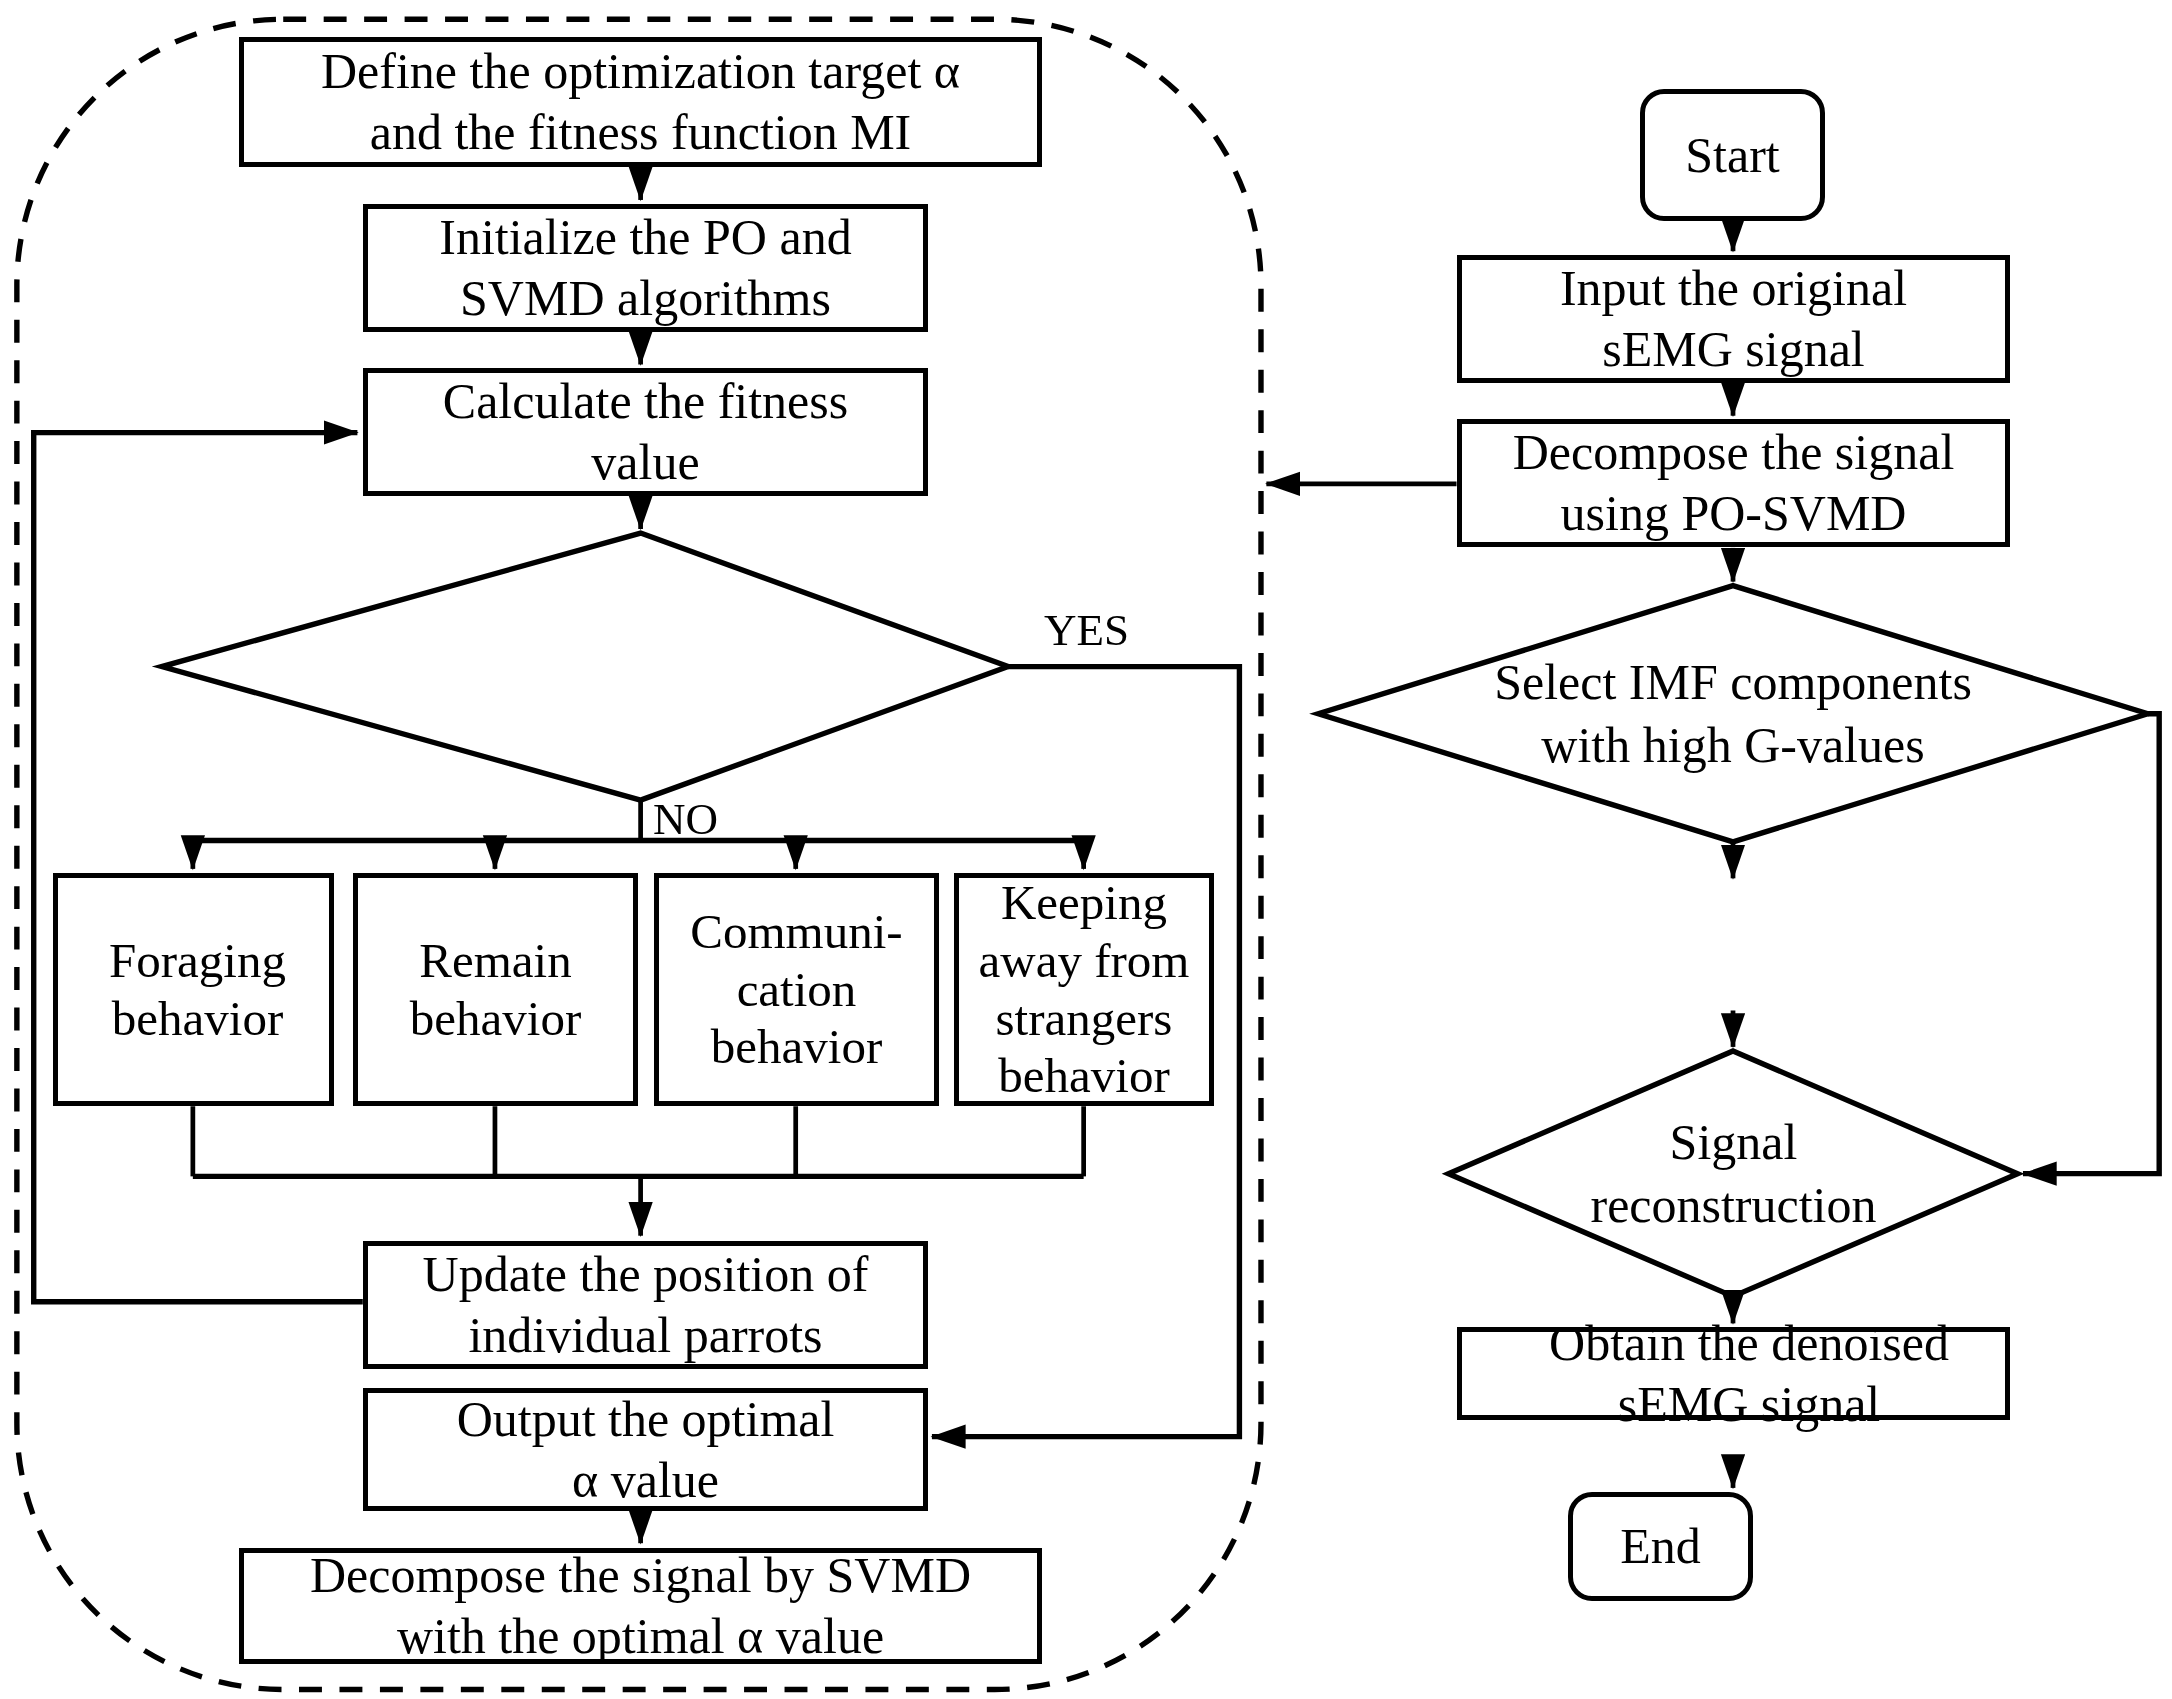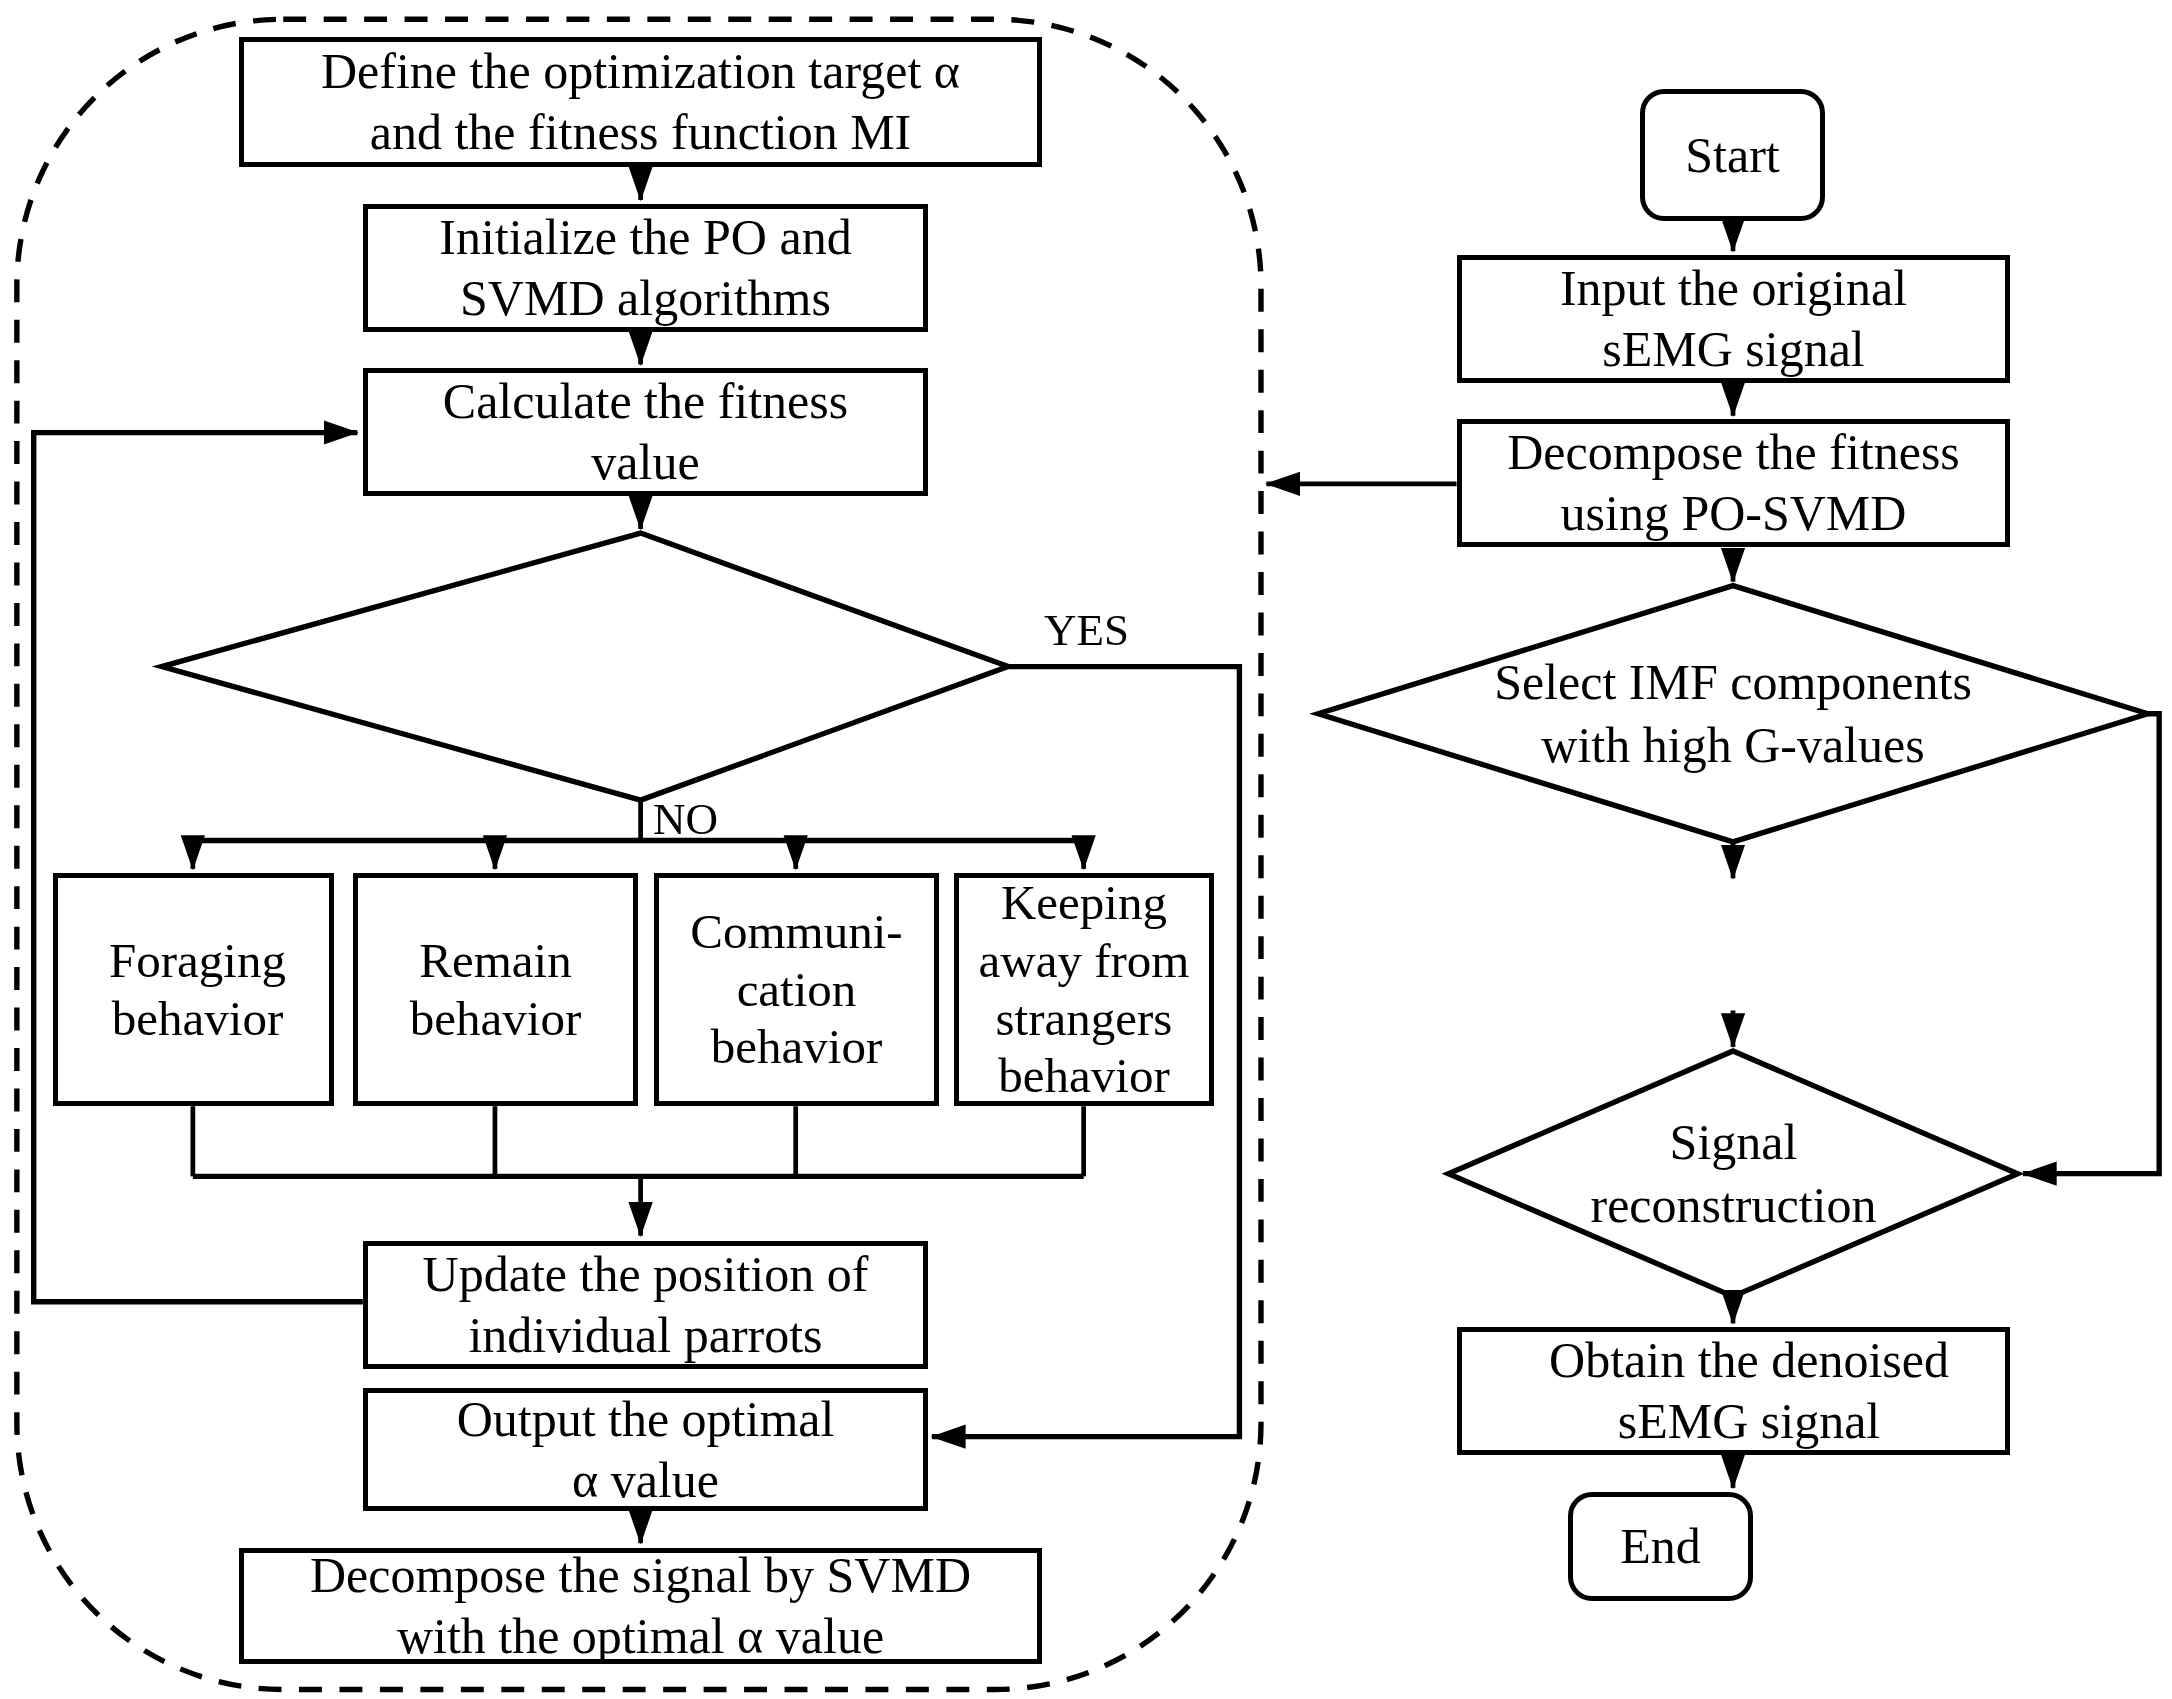--- a/index.html
+++ b/index.html
@@ -94,28 +94,28 @@
   <div class="box" style="left:363px;top:1241px;width:565px;height:128px;">Update the position of
 individual parrots</div>
   <div class="box" style="left:363px;top:1388px;width:565px;height:123px;">Output the optimal
 α value</div>
   <div class="box" style="left:239px;top:1548px;width:803px;height:116px;">Decompose the signal by SVMD
 with the optimal α value</div>
 
   <div class="box terminal" style="left:1640px;top:89px;width:185px;height:132px;">Start</div>
   <div class="box" style="left:1457px;top:255px;width:553px;height:128px;">Input the original
 sEMG signal</div>
-  <div class="box" style="left:1457px;top:419px;width:553px;height:128px;">Decompose the fitness
+  <div class="box" style="left:1457px;top:419px;width:553px;height:128px;">Decompose the signal
 using PO-SVMD</div>
 
   <div class="dlabel" style="left:1396px;top:646px;width:674px;height:135px;">Select IMF components
 with high G-values</div>
 
 
   <div class="dlabel" style="left:1531px;top:1106px;width:405px;height:135px;">Signal
 reconstruction</div>
 
-  <div class="box" style="left:1457px;top:1327px;width:553px;height:128px;padding-left:31px;">Obtain the denoised
+  <div class="box" style="left:1457px;top:1327px;width:553px;height:93px;padding-left:31px;">Obtain the denoised
 sEMG signal</div>
   <div class="box terminal" style="left:1568px;top:1492px;width:185px;height:109px;">End</div>
 
 </div>
 
 
 </body></html>

